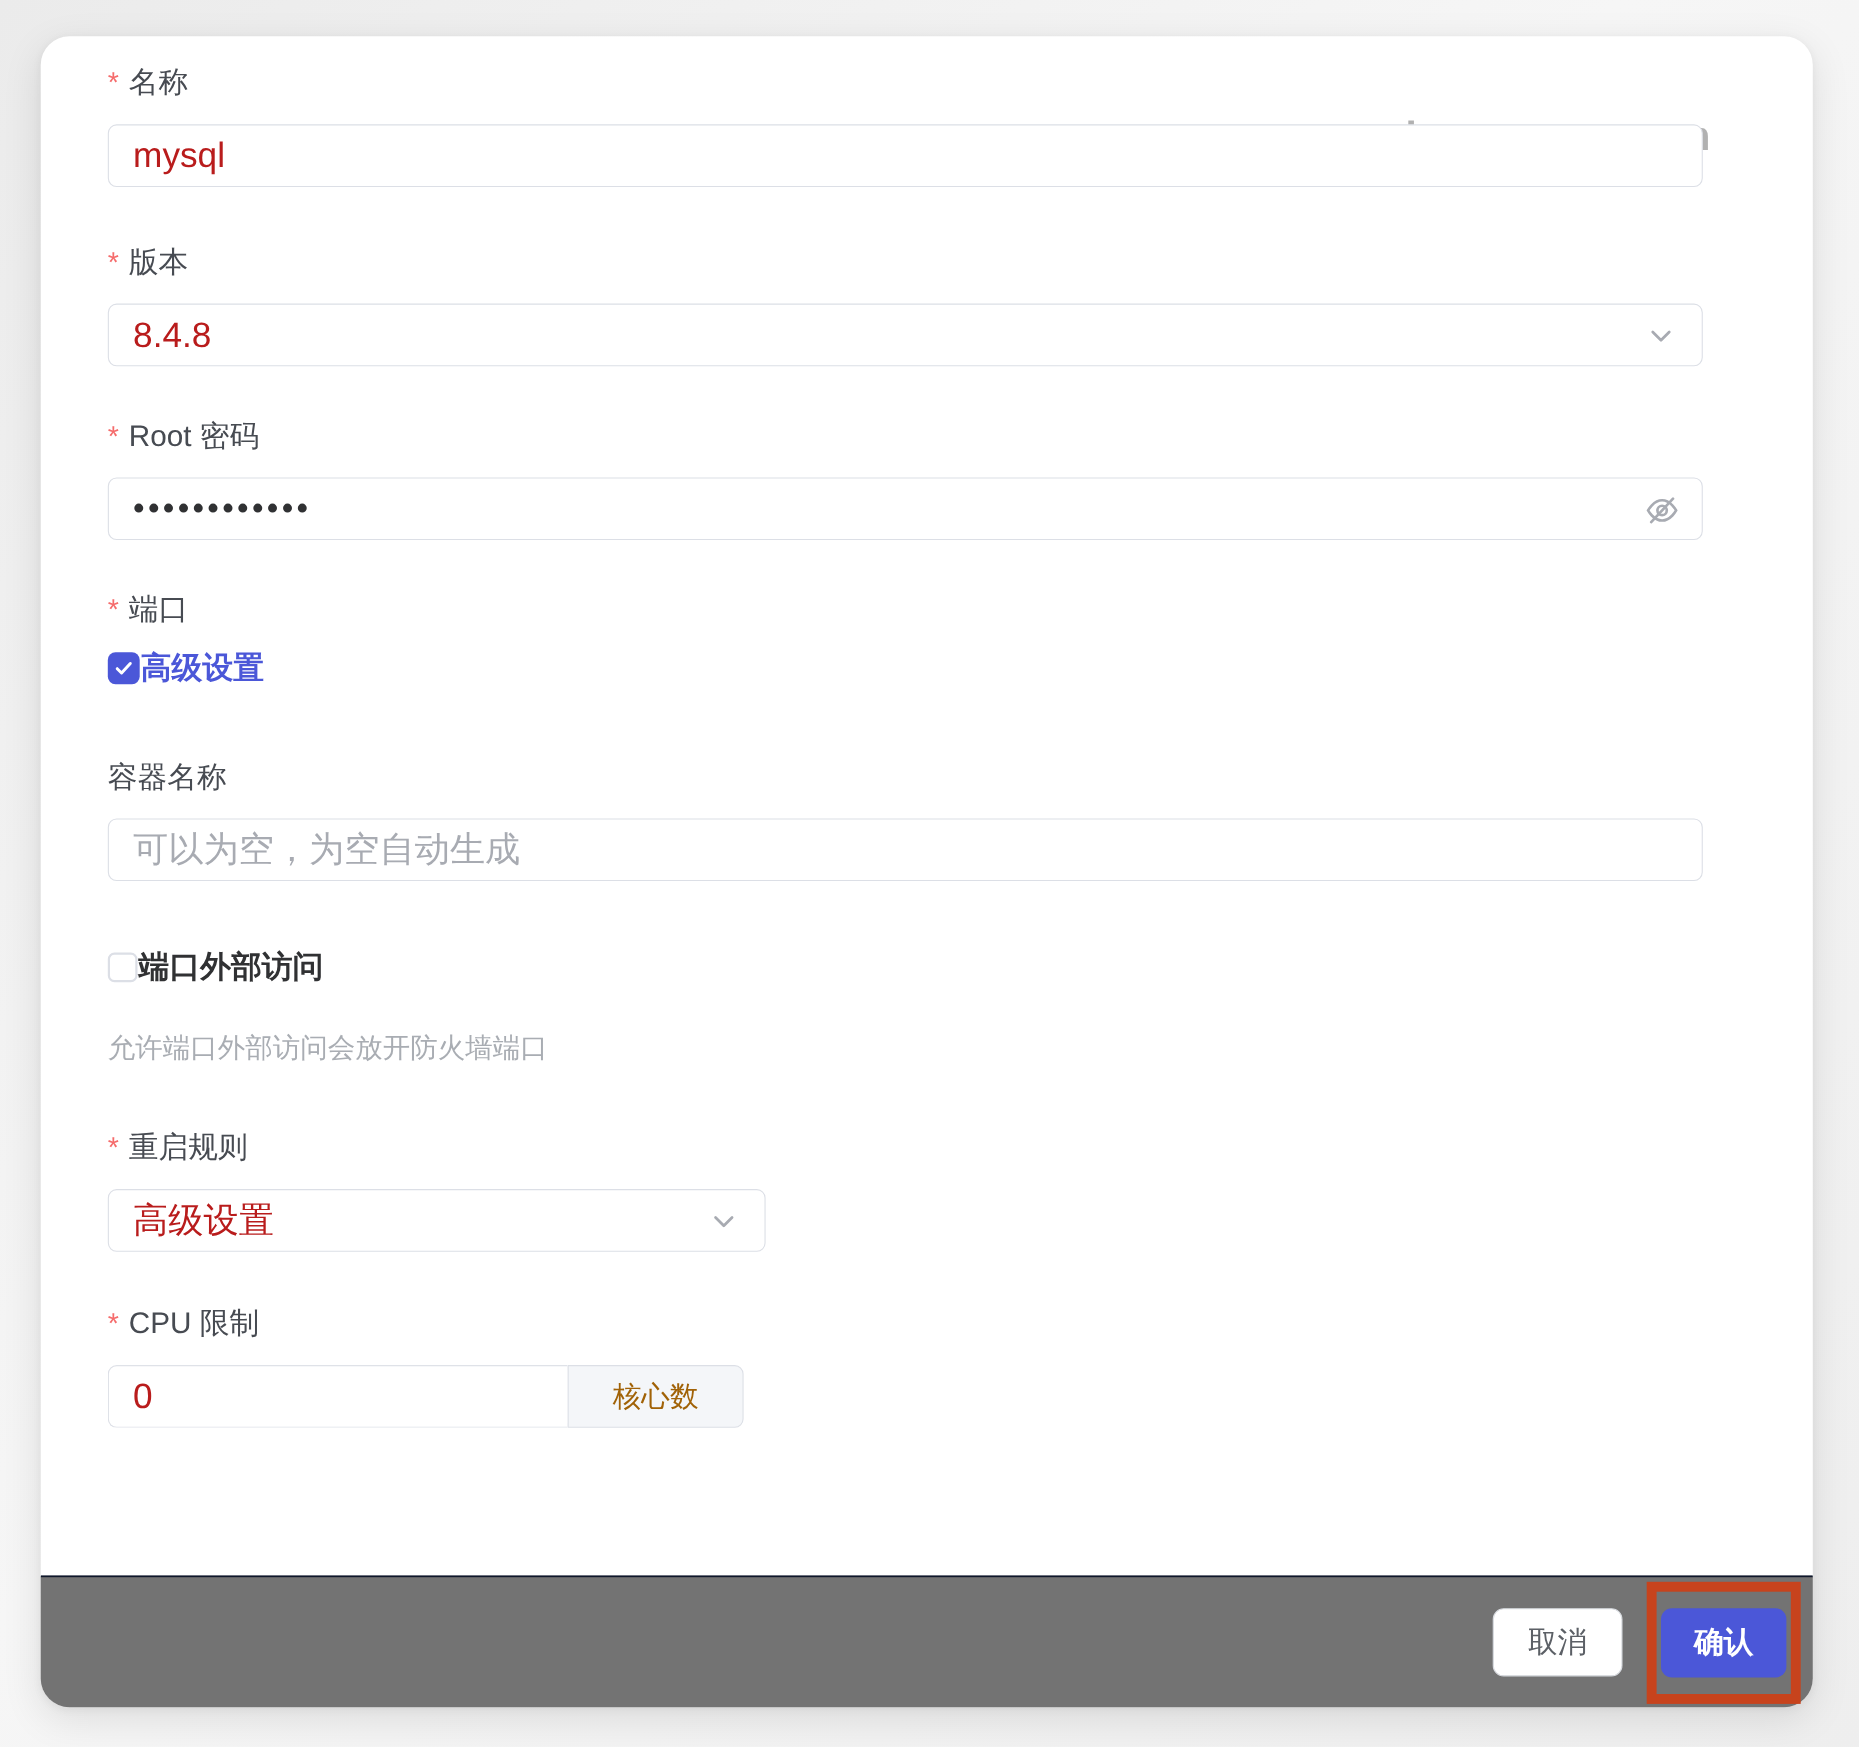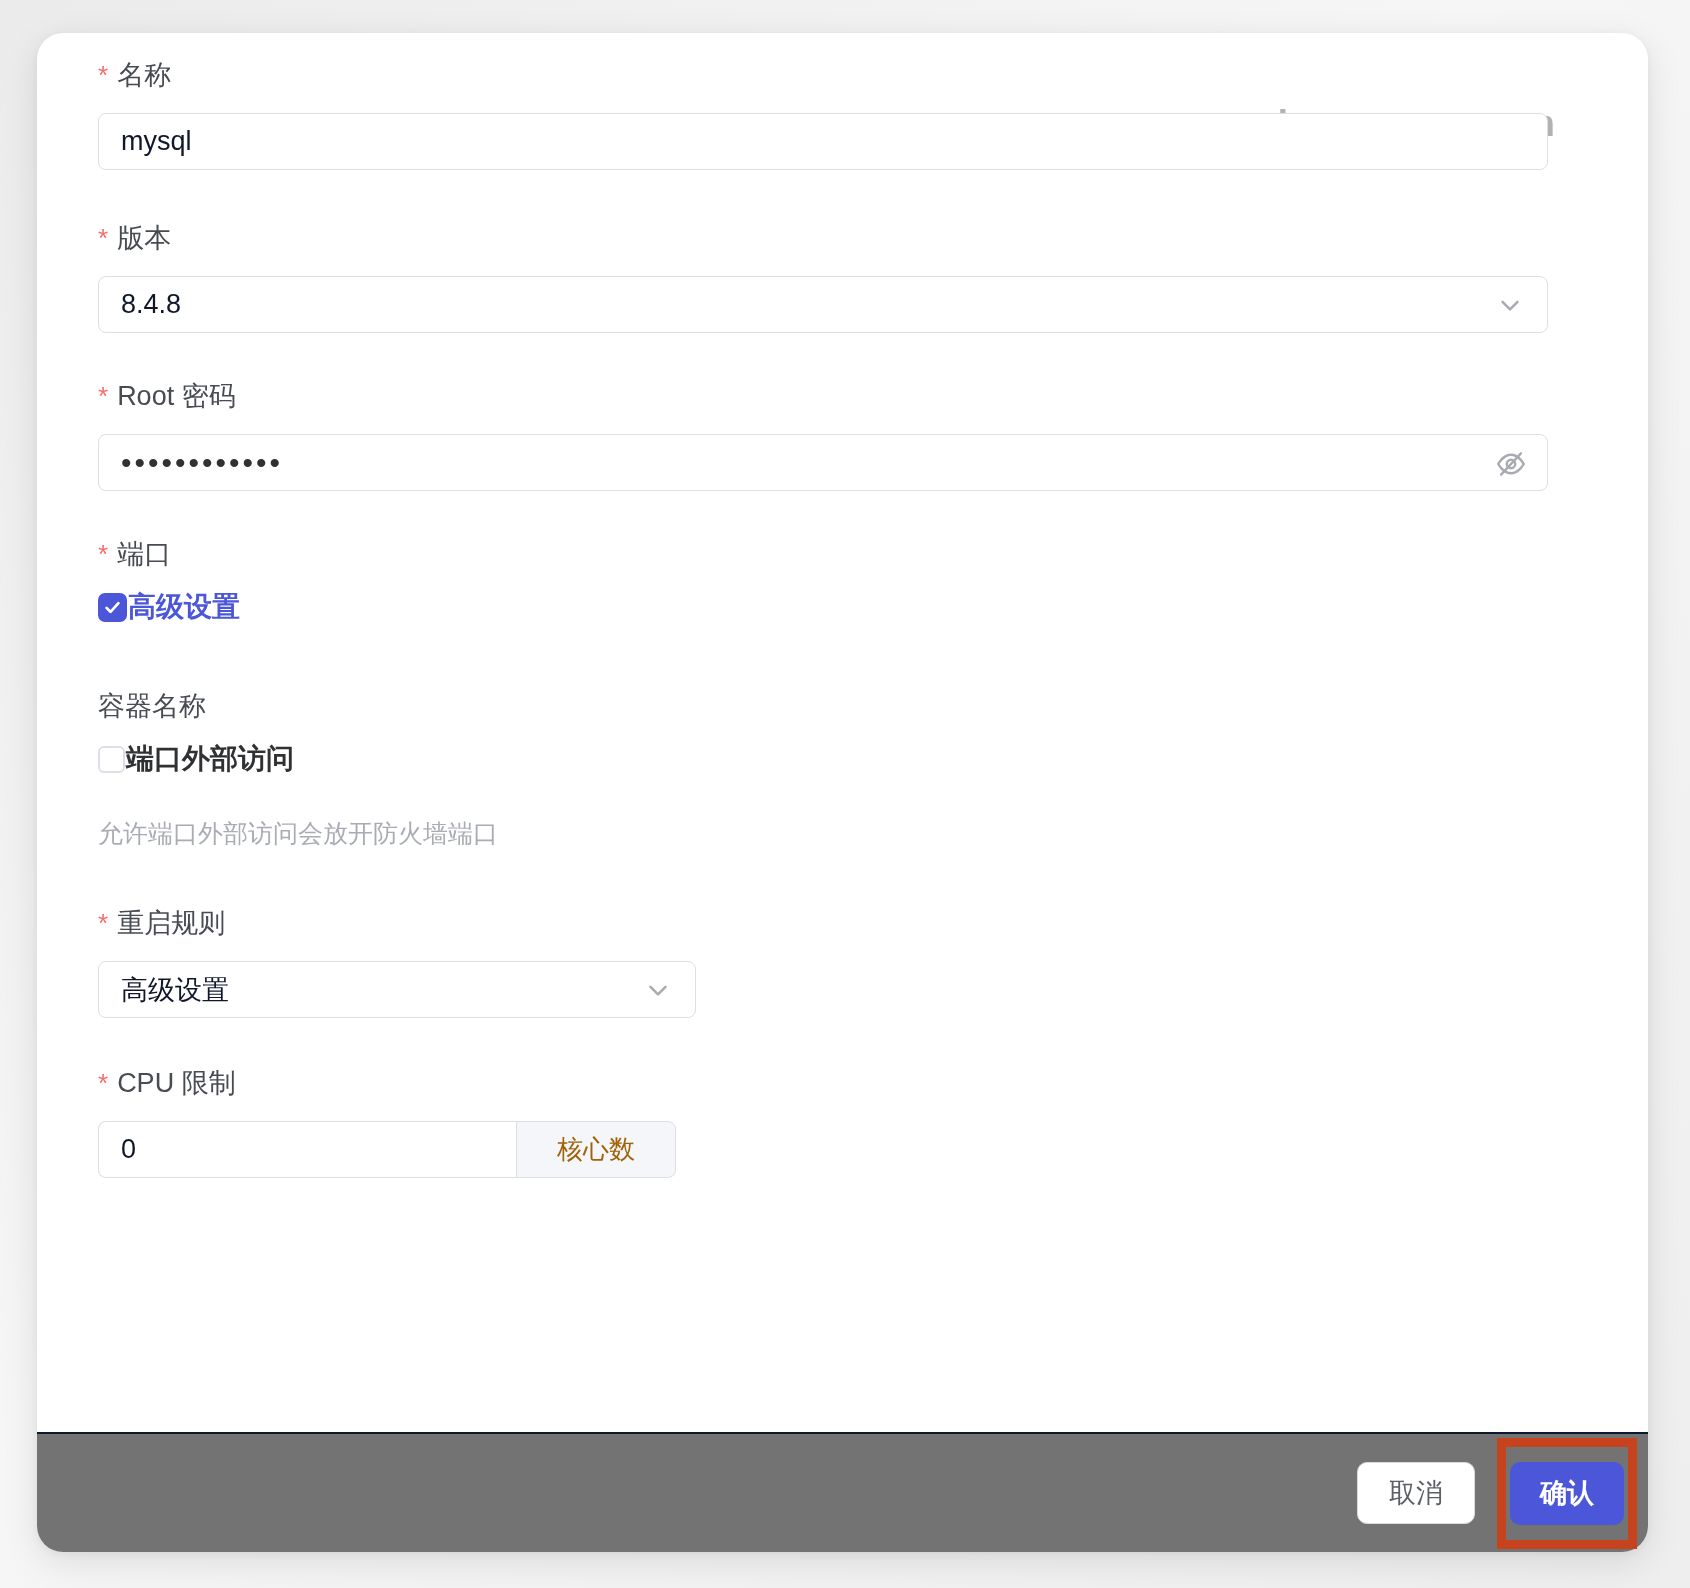--- a/index.html
+++ b/index.html
@@ -35,21 +35,21 @@
     height: 36px; line-height: 36px;
     font-size: 27px; color: #474b52;
     margin-bottom: 20px;
   }
   .req { color: #f56c6c; margin-right: 9px; font-size: 26px; }
   .tbx, .sel {
     width: 100%; height: 57px;
     border: 1.5px solid #dcdfe6;
     border-radius: 8px;
     background: #fff;
-    font-size: 27px; color: #0f172a;
+    font-size: 32px; color: #b91c1c;
     padding: 0 22px;
     font-family: "Liberation Sans", "DejaVu Sans", sans-serif;
     outline: none;
   }
   .tbx::placeholder { color: #a8abb2; opacity: 1; }
   .sel {
     display: flex; align-items: center; justify-content: space-between;
     cursor: pointer;
     gap: 47px;
   }
@@ -184,20 +184,21 @@
           <path d="M4.5 12.5l5 5 10-11" stroke="#ffffff" stroke-width="3.4" stroke-linecap="round" stroke-linejoin="round"></path>
         </svg>
       </div>
       <span class="cbox-label blue">高级设置</span>
     </div>
 
     
     <div class="field-label">
       <span>容器名称</span>
     </div>
+    <input class="tbx mb63" type="text" placeholder="可以为空，为空自动生成" style="">
 
     
     <div class="check-row ext">
       <div class="cbox off"></div>
       <span class="cbox-label dark">端口外部访问</span>
     </div>
     <div class="helper">允许端口外部访问会放开防火墙端口</div>
 
     
     <div class="field-label">

